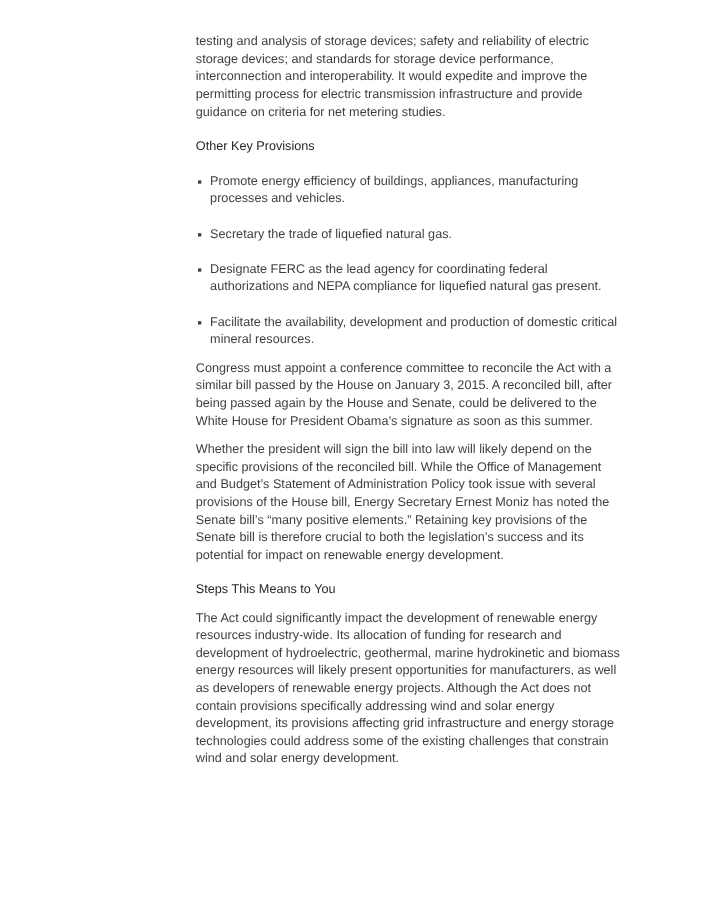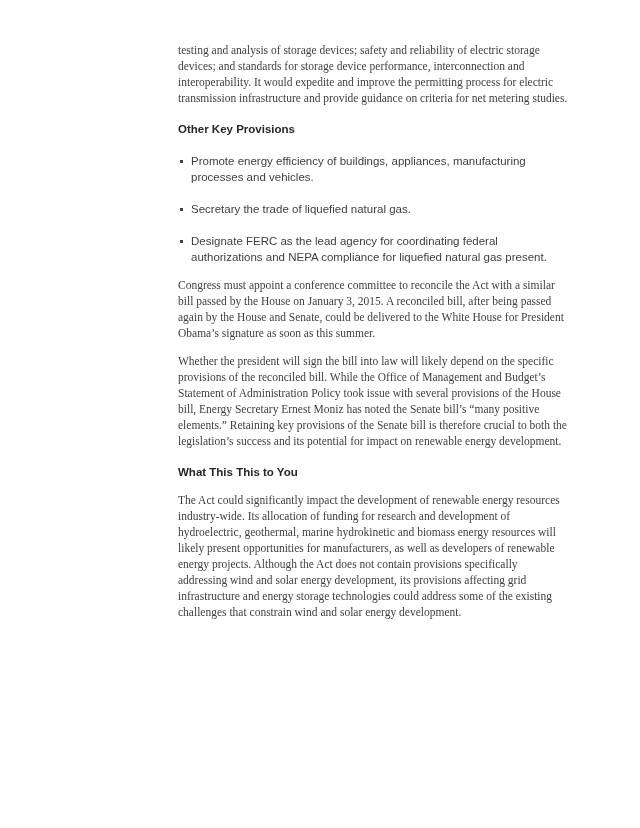--- a/index.html
+++ b/index.html
@@ -19,27 +19,26 @@
   .content {
     position: absolute;
     left: 178px;
     top: 30px;
     width: 390px;
     color: #3f3f3f;
     font-size: 11.5px;
     line-height: 16px;
   }
   p.para {
-    margin: 12px 0 10px 0;
-    font-family: Liberation Serif, serif;
+    margin: 0 0 10px 0;
   }
   h3.section-heading {
     font-size: 11.5px;
     line-height: 16px;
-    font-weight: bold;
+    font-weight: normal;
     color: #262626;
     margin: 15px 0 10px 0;
   }
   ul.bullet-list {
     list-style: none;
     margin: 0 0 10px 0;
     padding: 0;
   }
   ul.bullet-list li {
     position: relative;
@@ -63,22 +62,23 @@
   <div class="content">
 
     <p class="para">testing and analysis of storage devices; safety and reliability of electric storage devices; and standards for storage device performance, interconnection and interoperability. It would expedite and improve the permitting process for electric transmission infrastructure and provide guidance on criteria for net metering studies.</p>
 
     <h3 class="section-heading">Other Key Provisions</h3>
 
     <ul class="bullet-list">
       <li>Promote energy efficiency of buildings, appliances, manufacturing processes and vehicles.</li>
       <li>Secretary the trade of liquefied natural gas.</li>
       <li>Designate FERC as the lead agency for coordinating federal authorizations and NEPA compliance for liquefied natural gas present.</li>
+      <li>Facilitate the availability, development and production of domestic critical mineral resources.</li>
     </ul>
 
     <p class="para">Congress must appoint a conference committee to reconcile the Act with a similar bill passed by the House on January 3, 2015. A reconciled bill, after being passed again by the House and Senate, could be delivered to the White House for President Obama’s signature as soon as this summer.</p>
     <p class="para">Whether the president will sign the bill into law will likely depend on the specific provisions of the reconciled bill. While the Office of Management and Budget’s Statement of Administration Policy took issue with several provisions of the House bill, Energy Secretary Ernest Moniz has noted the Senate bill’s “many positive elements.” Retaining key provisions of the Senate bill is therefore crucial to both the legislation’s success and its potential for impact on renewable energy development.</p>
 
-    <h3 class="section-heading">What This This to You</h3>
+    <h3 class="section-heading">Steps This Means to You</h3>
     <p class="para">The Act could significantly impact the development of renewable energy resources industry-wide. Its allocation of funding for research and development of hydroelectric, geothermal, marine hydrokinetic and biomass energy resources will likely present opportunities for manufacturers, as well as developers of renewable energy projects. Although the Act does not contain provisions specifically addressing wind and solar energy development, its provisions affecting grid infrastructure and energy storage technologies could address some of the existing challenges that constrain wind and solar energy development.</p>
 
   </div>
 </div>
 
 </body></html>

